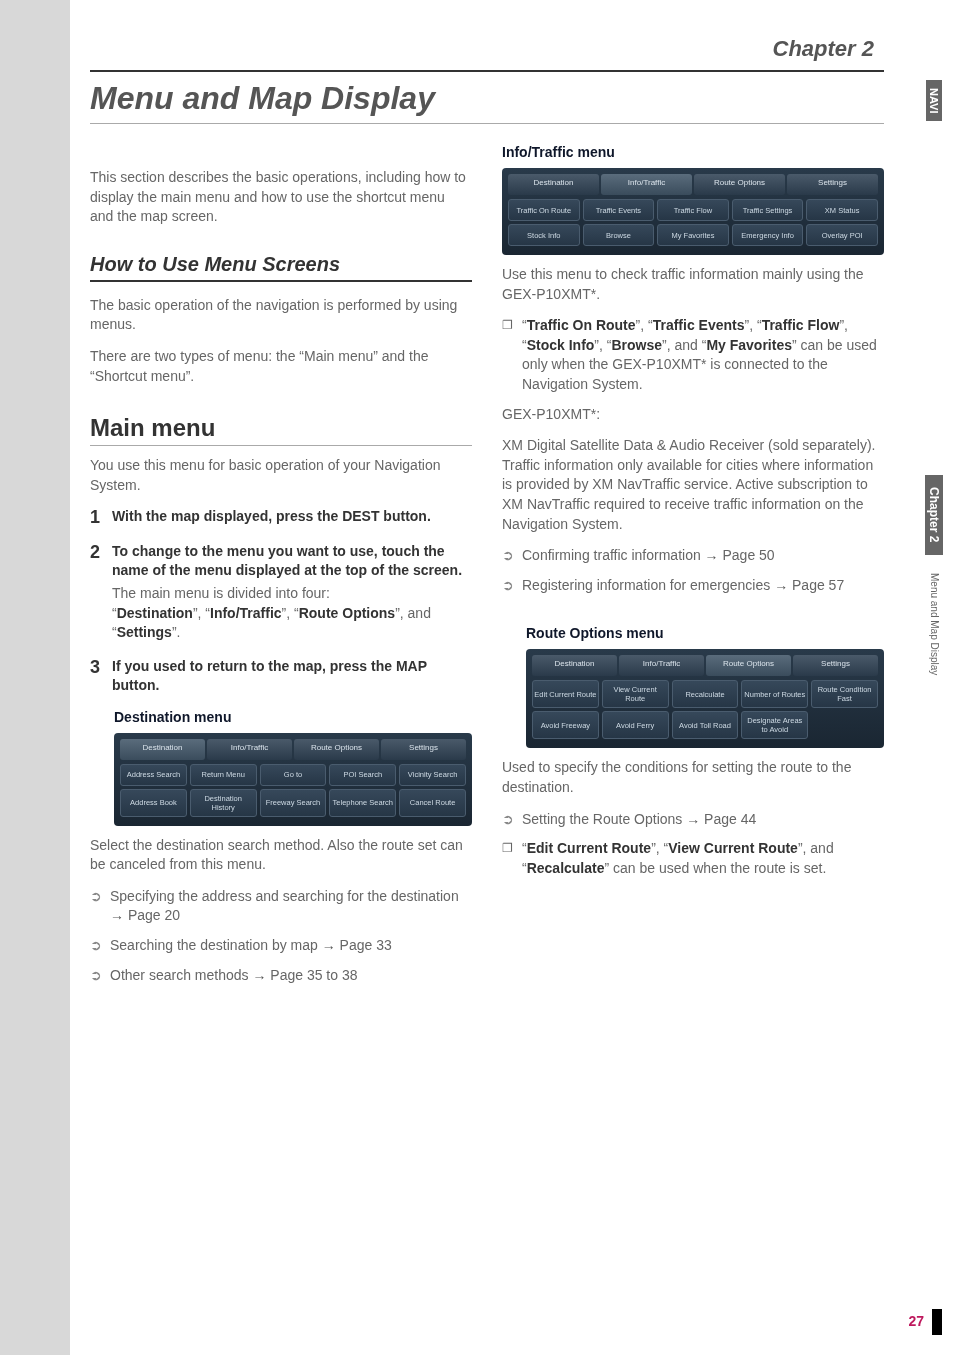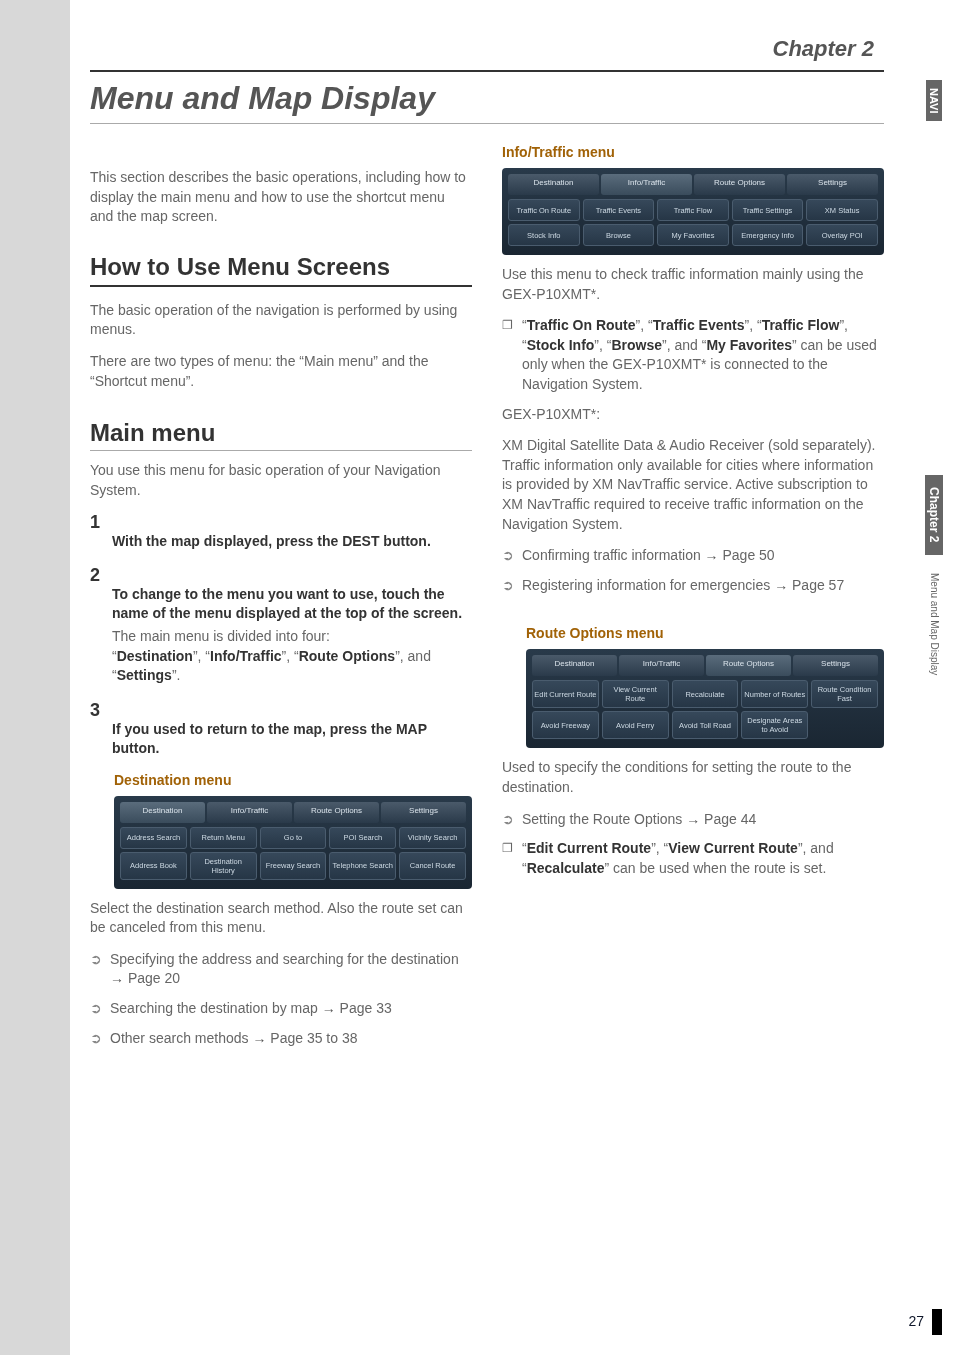--- a/index.html
+++ b/index.html
@@ -16,54 +16,54 @@
   .vert-tabs { position: absolute; right: 8px; top: 80px; width: 24px; display: flex; flex-direction: column; align-items: center; }
   .vert-tab { writing-mode: vertical-rl; font-size: 11px; padding: 8px 2px; margin-bottom: 4px; white-space: nowrap; }
   .vert-tab.dark { background: #666; color: #fff; font-weight: bold; }
   .vert-tab.chapter { background: #666; color: #fff; font-weight: bold; margin-top: 350px; font-size: 12px; padding: 12px 2px; }
   .vert-tab.section { color: #666; font-size: 10px; margin-top: 6px; }
 
   .columns { display: flex; gap: 30px; }
   .col { flex: 1; min-width: 0; }
 
   .intro { font-size: 14px; color: #666; line-height: 1.4; margin-bottom: 26px; margin-top: 24px; }
-  .h2 { font-size: 24px; font-weight: bold; color: #333; margin-bottom: 4px; }
+  .h2 { font-size: 20px; font-weight: bold; color: #333; margin-bottom: 4px; font-style: italic; }
   .h2-rule { border-bottom: 2px solid #333; margin-bottom: 14px; }
   .h3 { font-size: 24px; font-weight: bold; color: #333; margin-top: 28px; margin-bottom: 3px; }
   .h3-rule { border-bottom: 1px solid #aaa; margin-bottom: 10px; }
 
   .body-text { font-size: 14px; color: #666; line-height: 1.4; margin-bottom: 12px; }
 
   ol.steps { list-style: none; padding: 0; margin: 10px 0 14px 0; }
   ol.steps > li { display: flex; margin-bottom: 14px; }
   .step-num { font-weight: bold; font-size: 18px; color: #333; width: 22px; flex-shrink: 0; }
   .step-body { flex: 1; }
-  .step-title { font-weight: bold; font-size: 14px; color: #333; line-height: 1.35; margin-top: 20px; }
+  .step-title { font-weight: bold; font-size: 14px; color: #333; line-height: 1.35; }
   .step-sub { font-size: 14px; color: #666; line-height: 1.4; margin-top: 4px; }
 
-  .subhead { font-weight: bold; font-size: 14px; color: #a16207; margin: 12px 0 8px 24px; }
+  .subhead { font-weight: bold; font-size: 14px; color: #0f172a; margin: 12px 0 8px 24px; }
 
   .menu-screenshot { margin: 0 0 10px 24px; background: linear-gradient(#293a4a, #1a2632); border-radius: 4px; padding: 6px; }
   .menu-screenshot-full { margin: 0 0 10px 0; background: linear-gradient(#293a4a, #1a2632); border-radius: 4px; padding: 6px; }
   .tab-row { display: flex; gap: 2px; margin-bottom: 4px; }
   .tab-btn { flex: 1; background: linear-gradient(#4a5a6a, #2a3a4a); color: #d9e2ea; font-size: 8px; text-align: center; padding: 4px 2px 8px 2px; border-radius: 3px; }
   .tab-btn.active { background: linear-gradient(#5a6c7c, #3a4c5c); }
   .btn-row { display: flex; gap: 3px; margin-bottom: 3px; }
   .nav-btn { flex: 1; background: linear-gradient(#36485a, #263646); color: #cdd9e3; font-size: 7.5px; text-align: center; padding: 4px 1px; border-radius: 3px; border: 1px solid #4a5c6e; line-height: 1.2; min-height: 22px; display:flex; align-items:center; justify-content:center; }
 
   ul.arrow-list, ul.box-list { list-style: none; padding: 0; margin: 8px 0 8px 0; }
   ul.arrow-list > li { display: flex; margin-bottom: 10px; font-size: 14px; color: #666; line-height: 1.4; }
   ul.box-list > li { display: flex; margin-bottom: 10px; font-size: 14px; color: #666; line-height: 1.4; }
   .arrow-mark { width: 20px; flex-shrink: 0; color: #888; }
   .box-mark { width: 20px; flex-shrink: 0; color: #666; font-size: 12px; position: relative; top: 1px; }
   .li-body { flex: 1; }
   .b { font-weight: bold; color: #333; }
   .rarrow { font-weight: bold; color: #555; }
 
-  .page-num { position: absolute; right: 30px; bottom: 26px; font-size: 14px; font-weight: normal; color: #0f172a; margin-left: 36px; }
+  .page-num { position: absolute; right: 30px; bottom: 26px; font-size: 14px; font-weight: bold; color: #be185d; margin-left: 36px; }
   .page-num-bar { position: absolute; right: 12px; bottom: 20px; width: 10px; height: 26px; background: #000; }
 </style>
 </head>
 <body>
 
 <div class="page">
   <div class="sidebar-left"></div>
 
   <div class="vert-tabs">
     <div class="vert-tab dark">NAVI</div>

